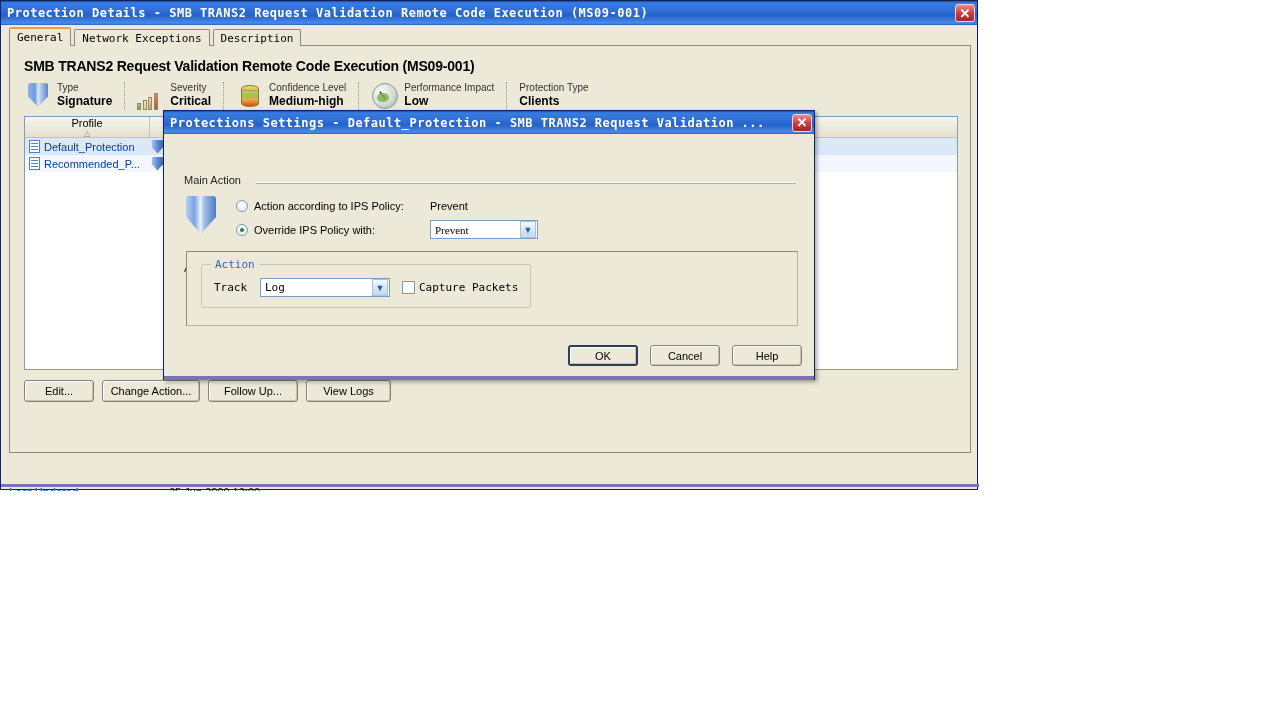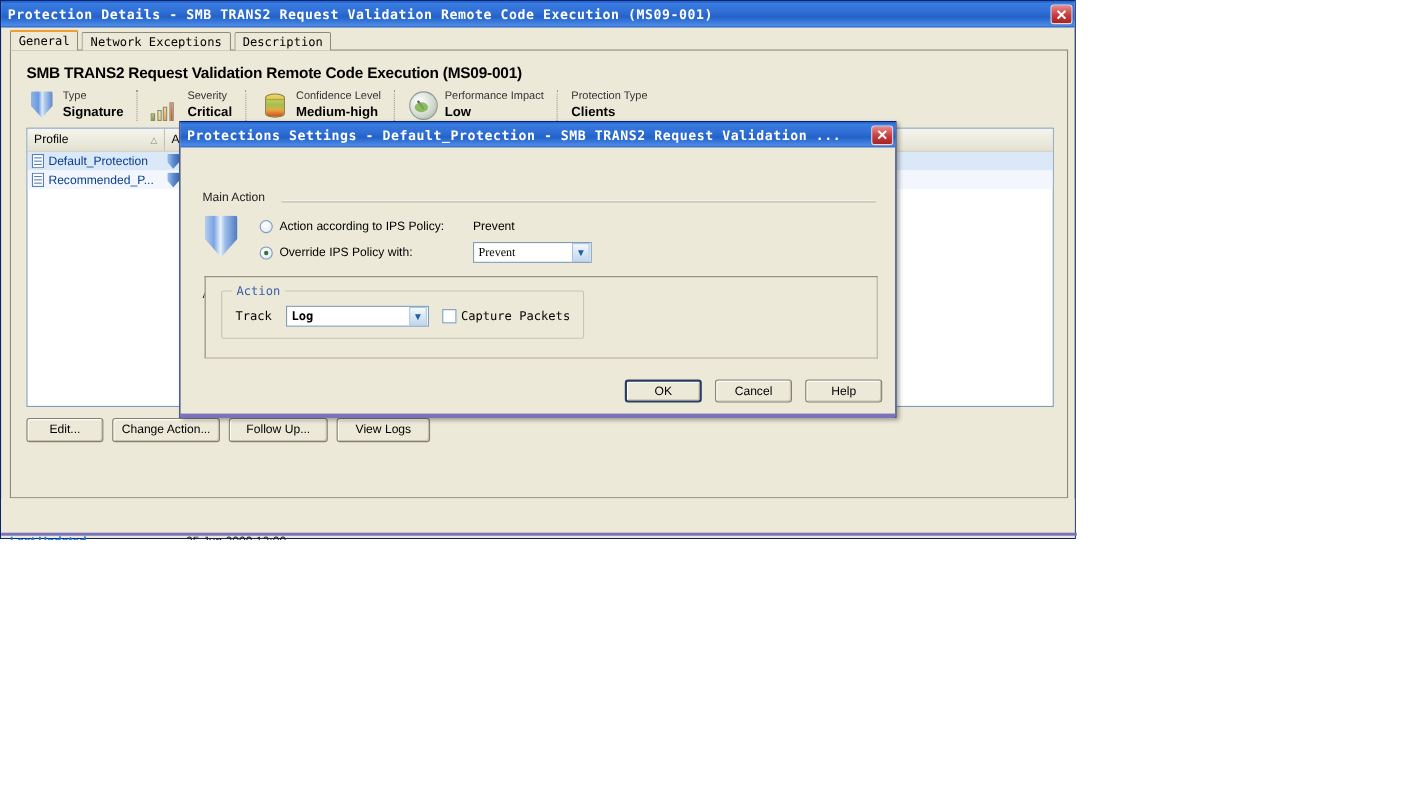--- a/index.html
+++ b/index.html
@@ -59,21 +59,21 @@
       background:#7fb04a;opacity:.85;}
   .gauge::before{content:"";position:absolute;left:11px;top:6px;width:2px;height:9px;background:#556;
       transform:rotate(-35deg);transform-origin:bottom center;}
 
   
   .listbox{position:absolute;left:14px;top:70px;width:934px;height:254px;background:#fff;
       border:1px solid #7f9db9;box-sizing:border-box;overflow:hidden;}
   .lhead{display:flex;height:20px;background:linear-gradient(to bottom,#f6f5ee,#e4e1d0);
       border-bottom:1px solid #c5c2b0;font-size:11px;}
   .lhead div{display:flex;align-items:center;padding:0 6px;border-right:1px solid #c5c2b0;
-      box-sizing:border-box;color:#000;cursor:pointer;}
+      box-sizing:border-box;color:#000;cursor:pointer;flex-direction:column;}
   .lhead .c1{width:125px;justify-content:space-between;}
   .lhead .c2{width:120px;}
   .lhead .c3{flex:1;border-right:none;}
   .sortarr{font-size:8px;color:#8a8a7a;}
   .lrow{display:flex;height:17px;align-items:center;font-size:11px;}
   .lrow.sel{background:#dbe8f7;}
   .lrow.alt{background:#f3f7fd;}
   .lrow .c1{width:125px;display:flex;align-items:center;padding-left:4px;box-sizing:border-box;
       color:#0a3d8f;white-space:nowrap;overflow:hidden;}
   .lrow .c2{width:120px;display:flex;align-items:center;padding-left:2px;box-sizing:border-box;}
@@ -308,21 +308,21 @@
       <span class="grplabel">Additional Settings</span>
     </div>
     <div class="grpline" style="left:130px;top:136px;width:502px;"></div>
 
     <div class="subpanel">
       <div class="fieldset">
         <span class="fslabel">Action</span>
 
         <div class="row" style="position:absolute;left:12px;top:13px;">
           <span class="mono" style="width:46px;">Track</span>
-          <div class="combo" style="width:130px;font-weight:bold;">
+          <div class="combo" style="width:130px;">
             <span class="cval mono">Log</span>
             <span class="carr">▼</span>
           </div>
           <span class="chk" style="margin-left:12px;"></span>
           <span class="mono" style="margin-left:4px;">Capture Packets</span>
         </div>
       </div>
     </div>
 
     <div class="dlgbtns">

